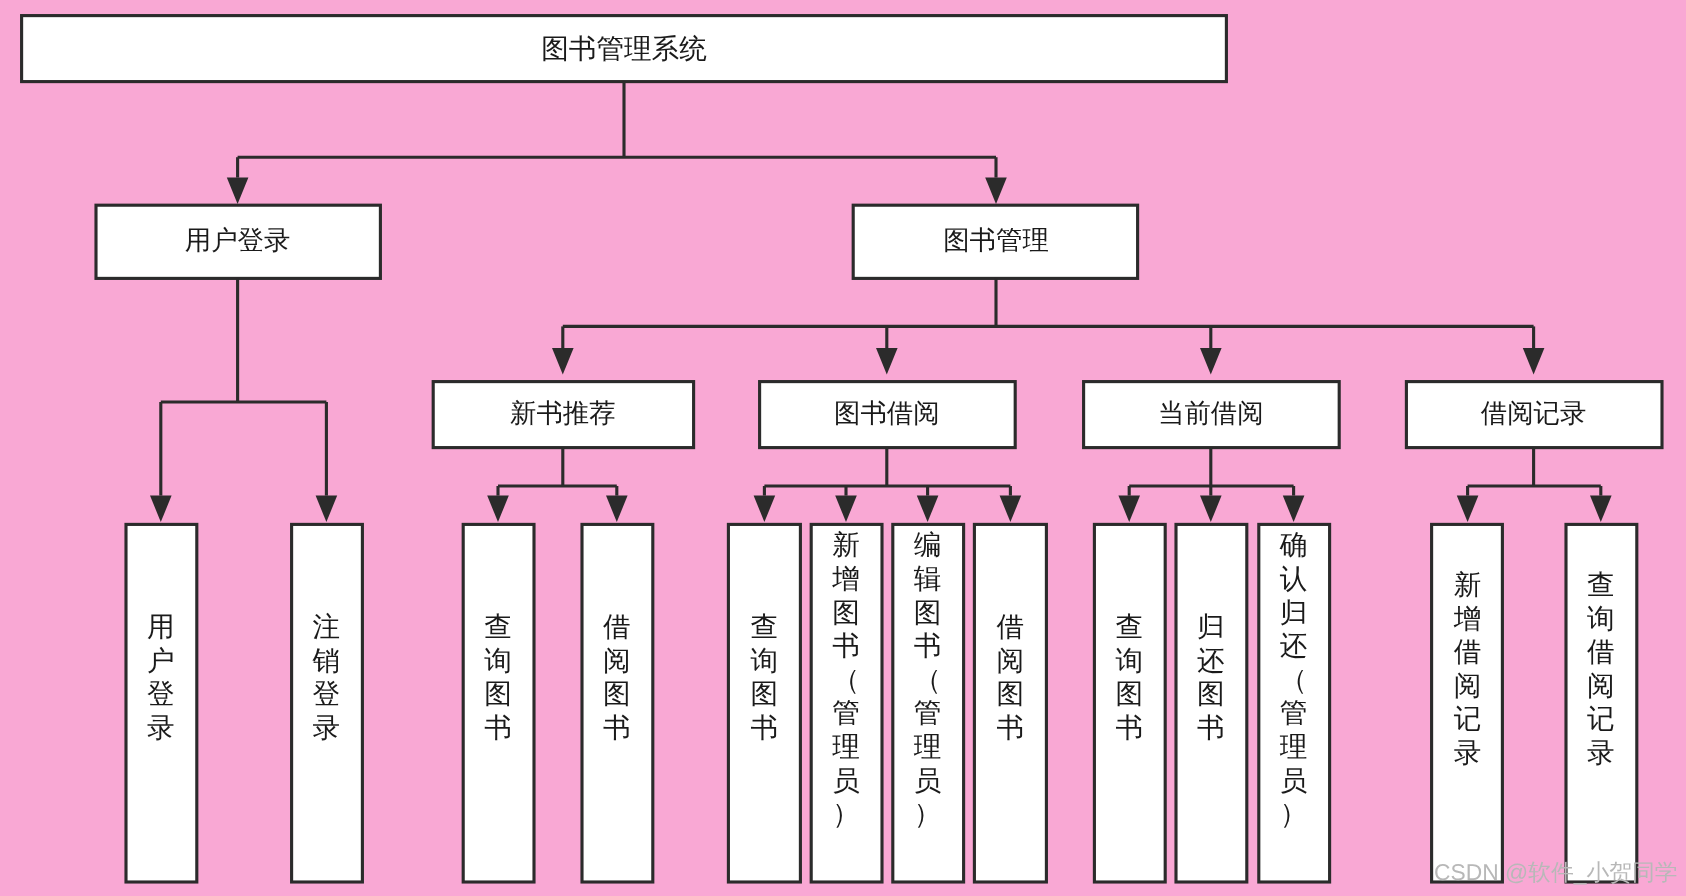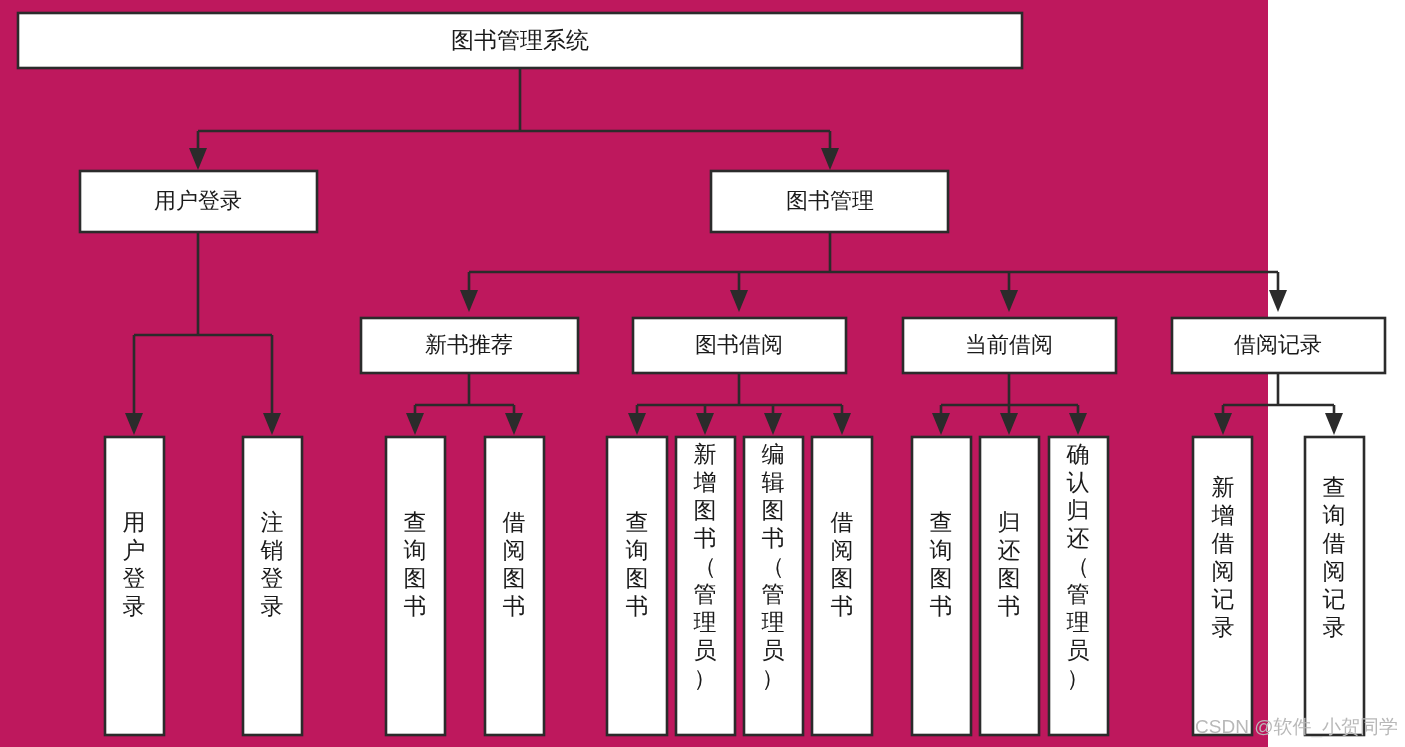--- a/index.html
+++ b/index.html
@@ -9,23 +9,23 @@
     background: #ffffff;
   }
   body {
     width: 1405px;
     height: 747px;
     font-family: "Liberation Sans", "DejaVu Sans", sans-serif;
     overflow: hidden;
   }
   #diagram-root {
     position: relative;
-    width: 1268px;
+    width: 1405px;
     height: 747px;
-    background: #be185d;
+    background: #f9a8d4;
   }
   svg.tree-canvas {
     display: block;
     width: 1405px;
     height: 747px;
   }
   .node-box {
     fill: #ffffff;
     stroke: #2b2b2b;
     stroke-width: 2.6;

